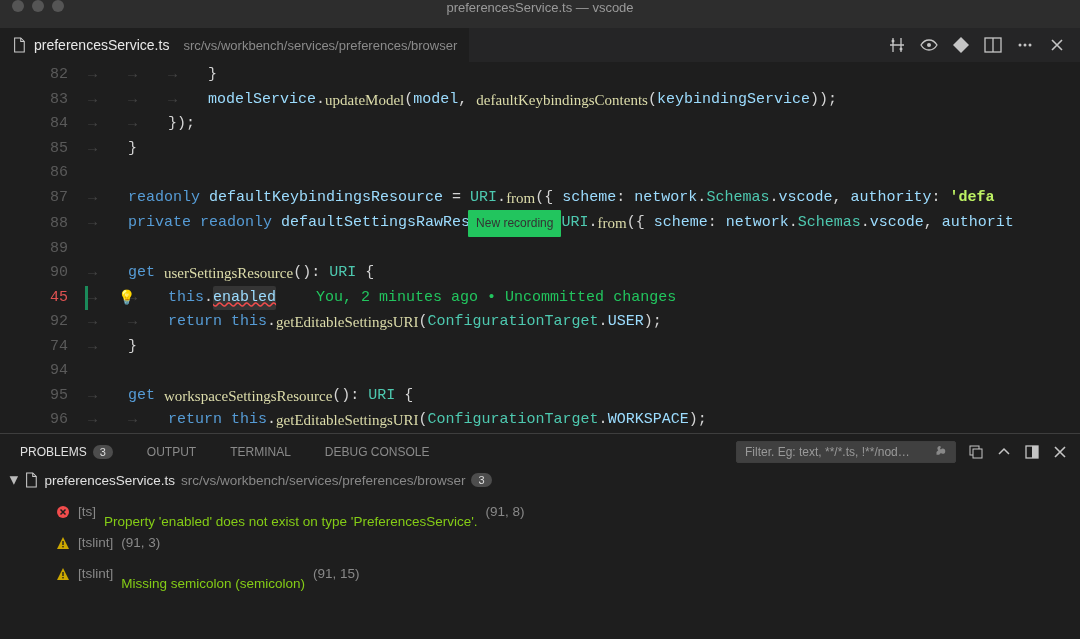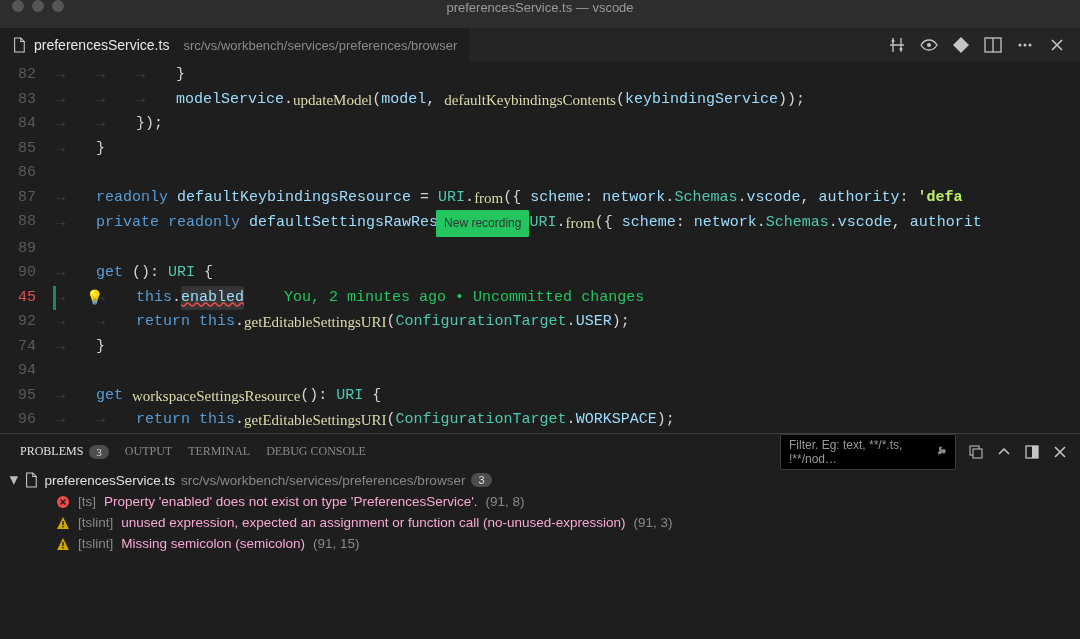--- a/index.html
+++ b/index.html
@@ -88,21 +88,22 @@
     .editor {
       height: 370px;
       overflow: hidden;
       font-family: "SF Mono", Menlo, Monaco, "Courier New", monospace;
       font-size: 15px;
       line-height: 24.5px;
       position: relative;
     }
     .code-row {
       display: flex;
-      align-items: flex-start;
+      align-items: flex-end;
+      margin-left: 32px;
     }
     .gutter {
       width: 56px;
       text-align: right;
       color: #5a5a5a;
       padding-right: 20px;
       flex-shrink: 0;
       position: relative;
     }
     .gutter.modified::before {
@@ -167,23 +168,22 @@
     }
     .panel-tabs {
       display: flex;
       align-items: center;
       height: 35px;
       justify-content: space-between;
       padding: 0 12px 0 20px;
     }
     .panel-tablist {
       display: flex;
-      gap: 16px;
+      gap: 34px;
       align-items: flex-start;
-      font-family: Liberation Serif, serif;
     }
     .panel-tab {
       font-size: 12px;
       color: #8a8a8a;
       cursor: pointer;
       display: flex;
       align-items: center;
       gap: 6px;
     }
     .panel-tab.active {
@@ -195,26 +195,26 @@
       border-radius: 10px;
       font-size: 11px;
       padding: 1px 7px;
     }
     .panel-actions {
       display: flex;
       align-items: center;
       gap: 12px;
     }
     .filter-input {
-      background: #000000;
+      background: #404040;
       border: 1px solid #3e3e3e;
       color: #999;
       font-size: 12px;
       padding: 3px 8px;
-      width: 176px;
+      width: 220px;
       border-radius: 2px;
       display: flex;
       align-items: center;
       justify-content: space-between;
     }
     .panel-icon {
       width: 16px;
       height: 16px;
       fill: #c5c5c5;
       cursor: pointer;
@@ -243,21 +243,21 @@
       gap: 8px;
     }
     .prob-icon {
       width: 14px;
       height: 14px;
       flex-shrink: 0;
     }
     .prob-icon.err circle { fill: #f14c4c; }
     .prob-icon.warn polygon { fill: #cca700; }
     .prob-source { color: #888; }
-    .prob-msg { color: #f9a8d4; }
+    .prob-msg { color: #84cc16; margin-top: 20px; }
     .prob-loc { color: #888; }
     .fi-small { width: 14px; height: 16px; fill: #ccc; }
   </style>
 </head>
 <body>
 
 <div class="titlebar">
   <div class="traffic-lights">
     <div class="traffic-light"></div>
     <div class="traffic-light"></div>
@@ -333,21 +333,21 @@
     <div class="code-row">
       <div class="gutter">88</div>
       <div class="code-content"><span class="arrow">→   </span><span class="kw">private readonly </span><span class="var">defaultSettingsRawRes</span><span class="tooltip-badge">New recording</span><span class="cls">URI</span><span class="punc">.</span><span class="fn">from</span><span class="punc">({ </span><span class="var">scheme</span><span class="punc">: </span><span class="var">network</span><span class="punc">.</span><span class="cls">Schemas</span><span class="punc">.</span><span class="var">vscode</span><span class="punc">, </span><span class="var">authorit</span></div>
     </div>
     <div class="code-row">
       <div class="gutter">89</div>
       <div class="code-content"></div>
     </div>
     <div class="code-row">
       <div class="gutter">90</div>
-      <div class="code-content"><span class="arrow">→   </span><span class="kw">get </span><span class="punc">(): </span><span class="cls">URI</span><span class="punc"> {</span></div>
+      <div class="code-content"><span class="arrow">→   </span><span class="kw">get </span><span class="fn">userSettingsResource</span><span class="punc">(): </span><span class="cls">URI</span><span class="punc"> {</span></div>
     </div>
     <div class="code-row" style="position: relative;">
       <div class="gutter modified error-row">45</div>
       <span class="lightbulb">💡</span>
       <div class="code-content"><span class="arrow">→   </span><span class="arrow">→   </span><span class="kw">this</span><span class="punc">.</span><span class="var error-underline highlight-word">enabled</span><span class="git-anno">You, 2 minutes ago • Uncommitted changes</span></div>
     </div>
     <div class="code-row">
       <div class="gutter">92</div>
       <div class="code-content"><span class="arrow">→   </span><span class="arrow">→   </span><span class="kw">return </span><span class="kw">this</span><span class="punc">.</span><span class="fn">getEditableSettingsURI</span><span class="punc">(</span><span class="cls">ConfigurationTarget</span><span class="punc">.</span><span class="var">USER</span><span class="punc">);</span></div>
     </div>
@@ -424,21 +424,20 @@
           <span class="prob-msg">Property 'enabled' does not exist on type 'PreferencesService'.</span> 
           <span class="prob-loc">(91, 8)</span>
         </div>
         <div class="problem-item">
           <svg class="prob-icon warn" viewBox="0 0 14 14">
             <polygon points="7,1 13,13 1,13"></polygon>
             <rect x="6.3" y="5" width="1.4" height="4" fill="#1e1e1e"></rect>
             <rect x="6.3" y="10" width="1.4" height="1.4" fill="#1e1e1e"></rect>
           </svg>
           <span class="prob-source">[tslint]</span> 
-          <span class="prob-msg">unused expression, expected an assignment or function call (no-unused-expression)</span> 
           <span class="prob-loc">(91, 3)</span>
         </div>
         <div class="problem-item">
           <svg class="prob-icon warn" viewBox="0 0 14 14">
             <polygon points="7,1 13,13 1,13"></polygon>
             <rect x="6.3" y="5" width="1.4" height="4" fill="#1e1e1e"></rect>
             <rect x="6.3" y="10" width="1.4" height="1.4" fill="#1e1e1e"></rect>
           </svg>
           <span class="prob-source">[tslint]</span> 
           <span class="prob-msg">Missing semicolon (semicolon)</span> 

